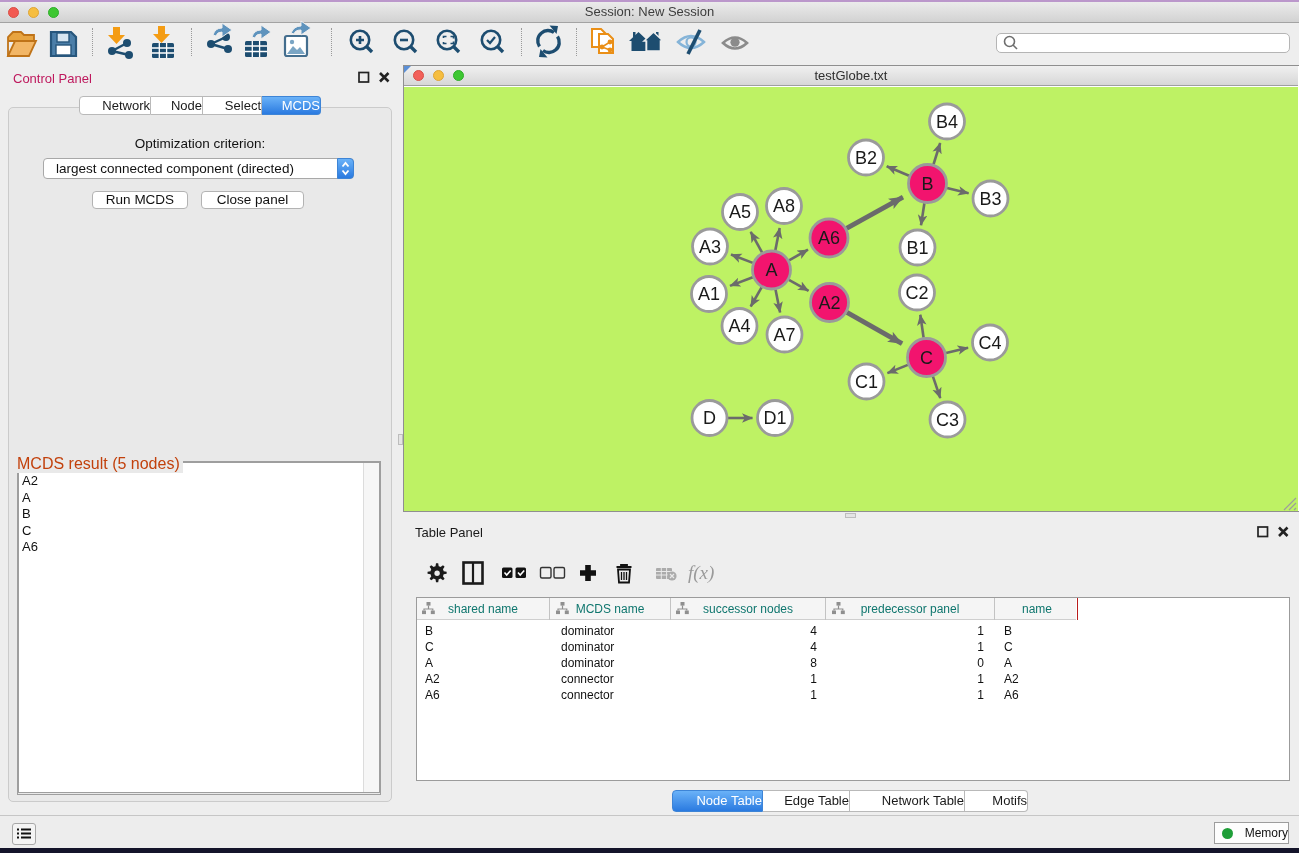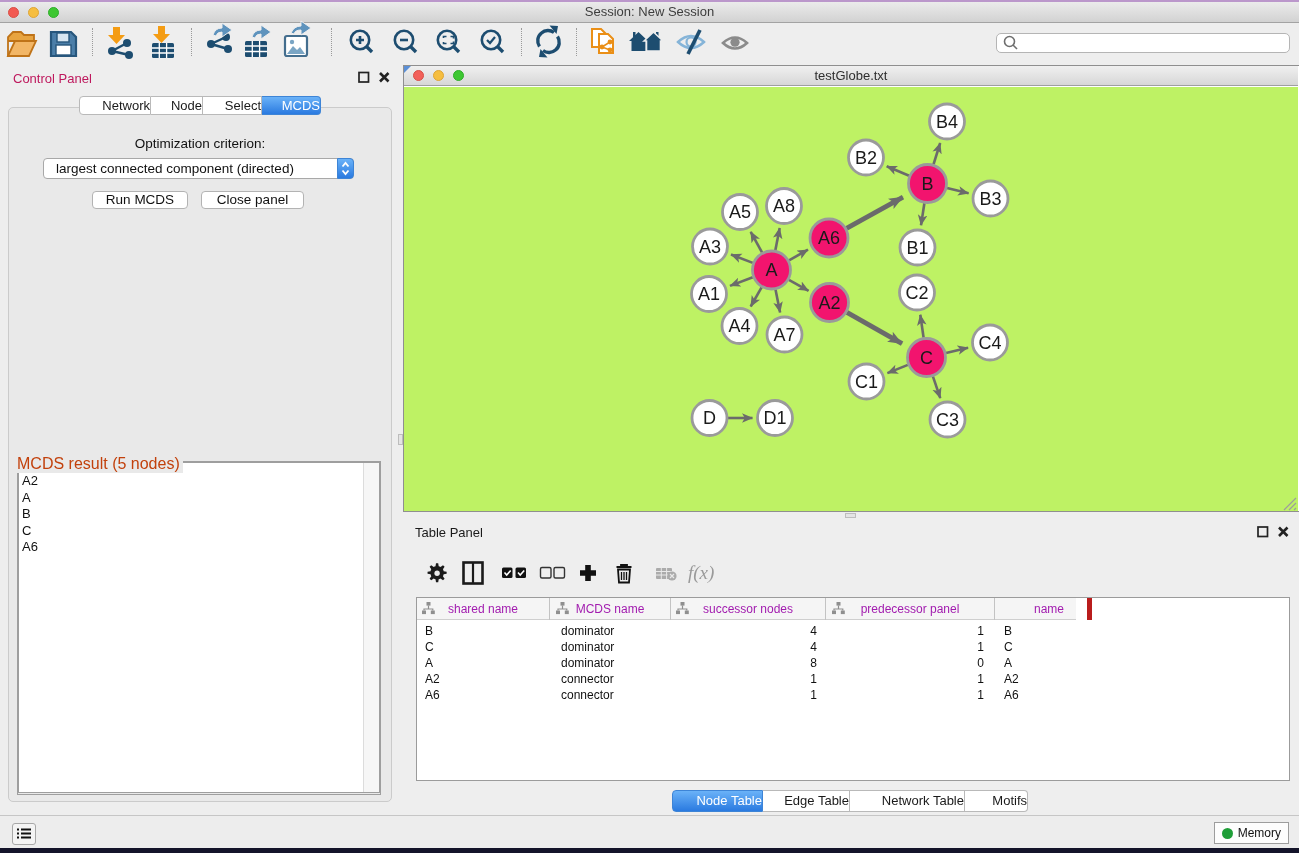--- a/index.html
+++ b/index.html
@@ -32,31 +32,31 @@
 #fs-list div{height:16.5px;line-height:16.5px;padding-left:3px}
 #fs-scroll{left:363px;top:463px;width:16px;height:329px;background:#f6f6f6;border-left:1px solid #dcdcdc}
 
 #netwin{left:403px;top:65px;width:1057px;height:447px;border:1px solid #8f8f8f;background:#fff}
 #nw-titlebar{left:0;top:0;width:894px;height:20px;background:linear-gradient(#f0f0f0,#d7d7d7);border-bottom:1px solid #9f9f9f}
 #nw-titlebar .title{width:100%;text-align:center;font-size:13px;color:#2e2e2e;line-height:19px}
 #nw-canvas{left:0;top:21px;width:894px;height:424px;background:#bef264}
 
 #tp-title{left:415px;top:525px;font-size:13px;color:#1a1a1a}
 #tablebox{left:416px;top:597px;width:874px;height:184px;background:#fff;border:1px solid #9b9b9b}
-#thead{left:0;top:0;width:659px;height:22px;background:#f5f5f5;border-bottom:1px solid #cfcfcf;font-size:12px;color:#a21caf}
+#thead{left:0;top:0;width:659px;height:22px;background:#f5f5f5;border-bottom:1px solid #cfcfcf;font-size:12px;color:#0f766e}
 .th{position:absolute;top:0;height:22px;line-height:22px;text-align:center;border-right:1px solid #c3c3c3}
 .trow{position:absolute;font-size:12px;color:#111;height:16px;line-height:16px}
 .num{position:absolute;text-align:right}
 #btabs{left:672px;top:790px}
 #btabs .tab{height:22px;line-height:20px}
 #btabs .tab.sel{background:linear-gradient(#6ab2f8,#2a7ae0)}
 
 #statusbar{left:0;top:815px;width:1299px;height:33px;background:#ededed;border-top:1px solid #c6c6c6}
 #hambtn{left:12px;top:823px;width:24px;height:22px;background:#f4f4f4;border:1px solid #a8a8a8;border-radius:3px}
-#membtn{left:1214px;top:822px;width:75px;height:22px;background:#fdfdfd;border:1px solid #9d9d9d;font-size:12px;color:#111;line-height:20px;text-align:right;padding-right:7px}
+#membtn{left:1214px;top:822px;width:75px;height:22px;background:#fdfdfd;border:1px solid #9d9d9d;font-size:12px;color:#111;line-height:20px;text-align:right;}
 #darkstrip{left:0;top:848px;width:1299px;height:5px;background:#14142a}
 </style></head><body>
 <div class="abs" id="topline"></div>
 <div class="abs" id="titlebar">
     <div class="title">Session: New Session</div>
   </div>
 <div class="abs tl" style="left:8px;width:11px;height:11px;background:#f25a52;border:0.5px solid #d94f46"></div>
 <div class="abs tl" style="left:28px;width:11px;height:11px;background:#f6be40;border:0.5px solid #dfa535"></div>
 <div class="abs tl" style="left:48px;width:11px;height:11px;background:#3ec732;border:0.5px solid #2fae2a"></div>
 <div class="abs" id="toolbar"></div>
@@ -316,21 +316,21 @@
 </g>
 
 <text x="272" y="22" font-family="Liberation Serif,serif" font-style="italic" font-size="19" fill="#9a9a9a">f(x)</text>
 </svg>
 <div class="abs" id="tablebox">
 <div class="abs" id="thead">
 <div class="th" style="left:0;width:133px">shared name</div>
 <div class="th" style="left:133px;width:121px">MCDS name</div>
 <div class="th" style="left:254px;width:155px">successor nodes</div>
 <div class="th" style="left:409px;width:169px">predecessor panel</div>
-<div class="th" style="left:594px;width:81px;border-right:5px solid #b91c1c">name</div>
+<div class="th" style="left:580px;width:81px;border-right:1px solid #b91c1c">name</div>
 </div>
 <svg class="abs" style="left:5px;top:4px" width="13" height="13" xmlns="http://www.w3.org/2000/svg">
 <g fill="#8f8f8f">
         <rect x="4.5" y="0" width="4" height="3.6"></rect>
         <rect x="0" y="8.5" width="4" height="3.6"></rect>
         <rect x="8.8" y="8.5" width="4" height="3.6"></rect>
 <path d="M6.5 3.6 v2.5 M2 8.5 v-1.5 h8.8 v1.5 M6.5 6 v1" stroke="#8f8f8f" stroke-width="1.2" fill="none"></path>
       </g>
     </svg>
     <svg class="abs" style="left:139px;top:4px" width="13" height="13" xmlns="http://www.w3.org/2000/svg">

